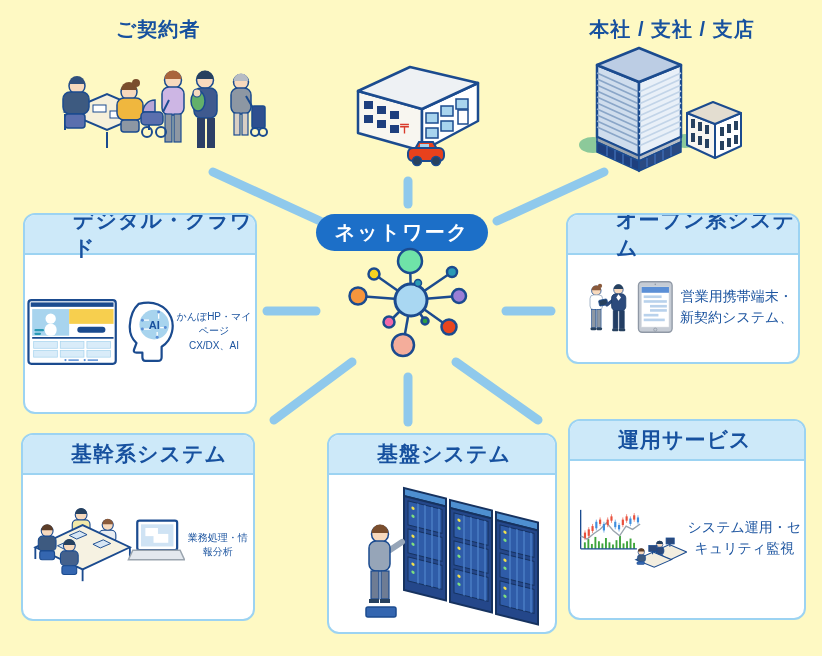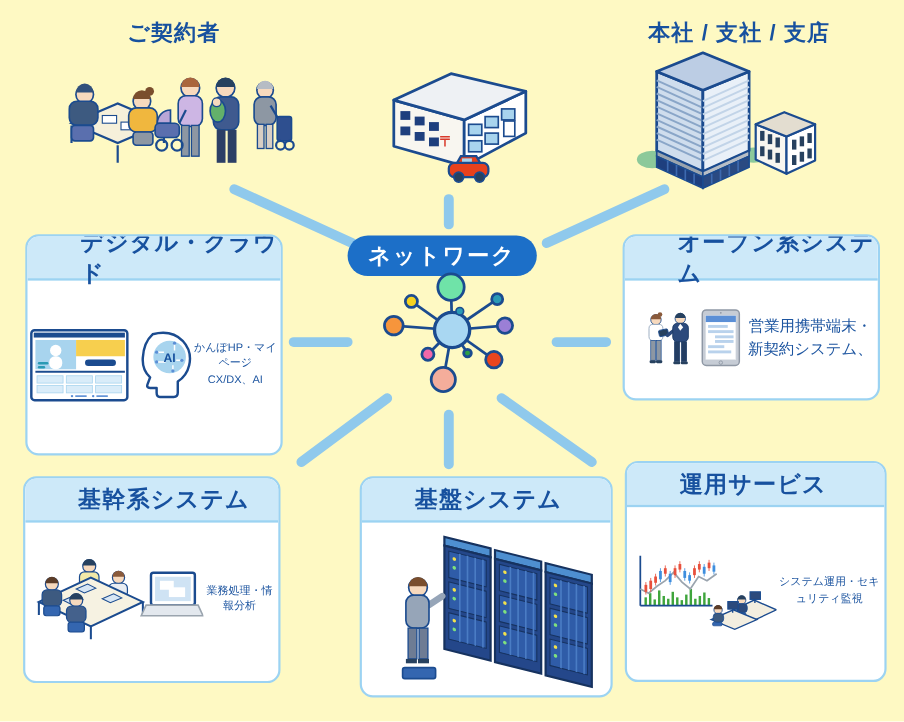--- a/index.html
+++ b/index.html
@@ -518,19 +518,19 @@
         <rect x="155" y="73" width="15" height="13" rx="5" fill="#2c4a7c" stroke="#1b4b8f" stroke-width="1.2"></rect>
         <rect x="154" y="86" width="14" height="5" rx="2" fill="#3466b0" stroke="#1b4b8f" stroke-width="1"></rect>
         <polygon points="118,96 150,82 184,96 152,110" fill="#f3eee0" stroke="#1b4b8f" stroke-width="2"></polygon>
         <rect x="142" y="70" width="15" height="11" fill="#2c4a7c" stroke="#1b4b8f" stroke-width="1.5"></rect>
         <line x1="149" y1="81" x2="149" y2="86" stroke="#1b4b8f" stroke-width="2"></line>
         <circle cx="128" cy="82" r="6" fill="#f7d9bd" stroke="#1b4b8f" stroke-width="1.3"></circle>
         <path d="M122,81 a6,6 0 0 1 12,0 z" fill="#5c3d28"></path>
         <rect x="121" y="87" width="15" height="13" rx="5" fill="#3d5a80" stroke="#1b4b8f" stroke-width="1.2"></rect>
         <rect x="120" y="100" width="14" height="5" rx="2" fill="#3466b0" stroke="#1b4b8f" stroke-width="1"></rect>
       </svg>
-      <div class="caption" style="font-size:10px;">
+      <div class="caption" style="font-size:14px;">
         <div>システム運用・セキュリティ監視</div>
       </div>
     </div>
   </div>
 
 </div>
 
 </body></html>

